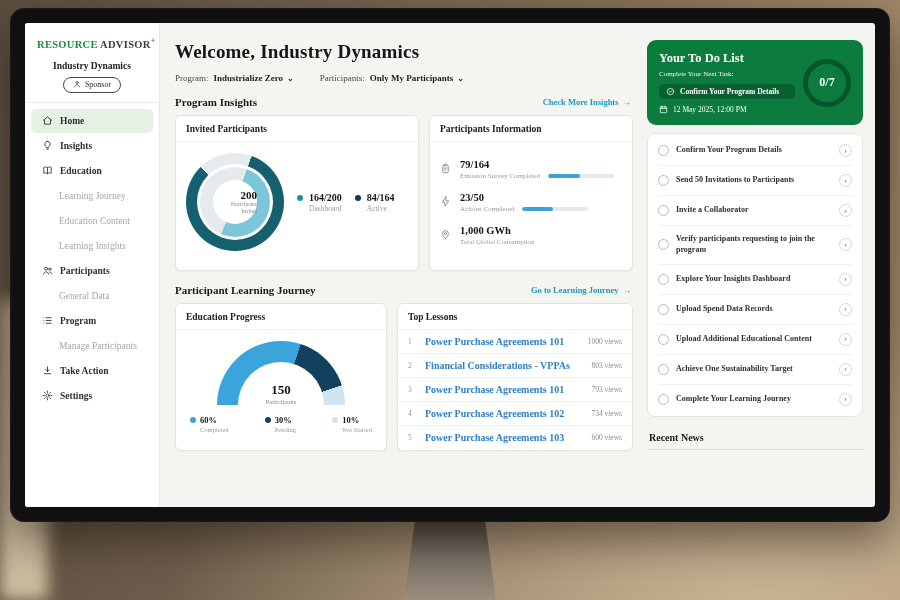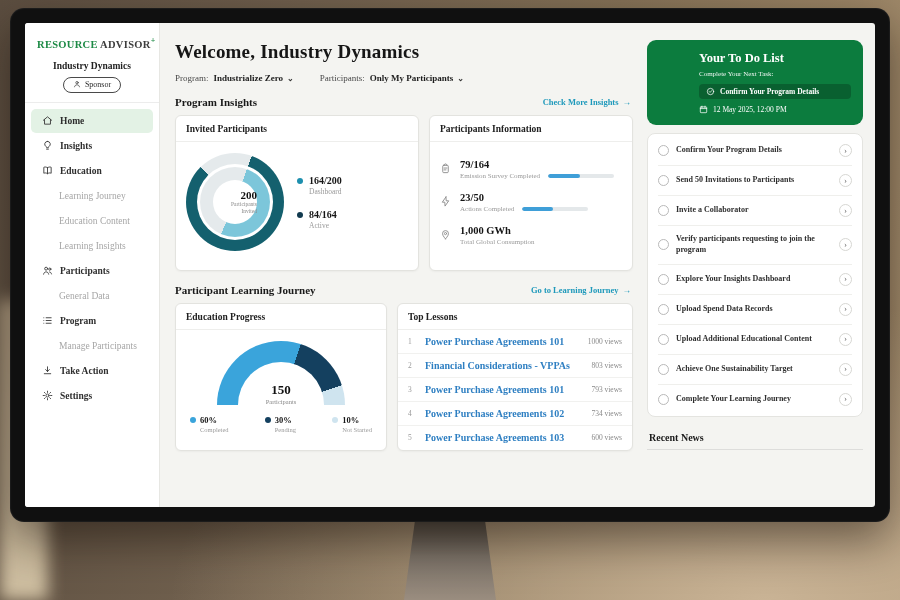--- a/index.html
+++ b/index.html
@@ -62,21 +62,21 @@
   
   .inv-body { display:flex; align-items:center; gap:13px; }
   .donut { position:relative; width:98px; height:98px; flex:none; }
   .ring, .ring-gap, .donut-hole { position:absolute; border-radius:50%; }
   .ring-outer { inset:0; }
   .ring-gap { inset:11px; background:#fff; }
   .ring-inner { inset:14px; }
   .donut-hole { inset:27px; background:#fff; display:flex; flex-direction:column; align-items:flex-end; justify-content:center; text-align:center; }
   .donut-val { font-size:11px; font-weight:800; color:#111; }
   .donut-lbl { font-size:5.5px; color:#8a8a8a; line-height:1.3; }
-  .inv-legend { display:flex; flex-direction:column; gap:13px; }
+  .inv-legend { display:flex; gap:13px; }
   .leg-item { display:flex; gap:6px; align-items:flex-start; }
   .leg-dot { width:6px; height:6px; border-radius:50%; margin-top:3px; flex:none; }
   .leg-val { font-size:10px; font-weight:800; color:#161616; }
   .leg-lbl { font-size:7.5px; color:#9a9a9a; margin-top:1px; }
 
   
   .info-row { display:flex; gap:8px; align-items:flex-start; padding:6px 0; }
   .info-ic { color:#8b8b8b; width:12px; flex:none; margin-top:1px; }
   .info-ic svg { width:11px; height:11px; }
   .info-val { font-size:10.5px; font-weight:800; color:#141414; }
@@ -101,21 +101,21 @@
   
   .lesson { display:flex; align-items:center; gap:8px; padding:6px 10px; border-bottom:1px solid #f1f1ef; }
   .lesson:last-child { border-bottom:none; }
   .l-rank { color:#9a9a9a; width:9px; font-size:7.5px; flex:none; }
   .l-title { color:#2e7fc2; font-weight:700; font-size:10px; flex:1; cursor:pointer; white-space:nowrap; overflow:hidden; }
   .l-views { color:#8a8a8a; font-size:7.5px; flex:none; }
 
   
   .rightcol { width:232px; flex:none; padding:17px 12px 0 4px; }
   .todo-green { background:#0c7c3e; border-radius:9px; padding:11px 12px; display:flex; gap:8px; color:#fff; }
-  .todo-left { flex:1; min-width:0;margin-left:40px; }
+  .todo-left { flex:1; min-width:0; }
   .todo-title { font-size:12.5px; font-weight:800; }
   .todo-sub { font-size:7px; margin-top:4px; opacity:.92; }
   .todo-pill { background:rgba(0,0,0,.22); border-radius:4px; padding:3px 7px; font-size:7.5px; font-weight:700;
     display:flex; align-items:center; gap:5px; margin-top:6px; cursor:pointer; white-space:nowrap; }
   .todo-pill svg, .todo-date svg { width:9px; height:9px; flex:none; }
   .todo-date { display:flex; align-items:center; gap:5px; font-size:7.5px; margin-top:6px; }
   .todo-ring { width:48px; height:48px; border-radius:50%; border:5px solid #07562b; display:flex; align-items:center;
     justify-content:center; font-size:12px; font-weight:800; flex:none; align-self:center; }
   .task-card { background:#fff; border:1px solid #e4e4e0; border-radius:8px; margin-top:8px; padding:2px 10px; }
   .task { display:flex; align-items:center; gap:7px; padding:8px 0; border-bottom:1px solid #efefec; cursor:pointer; }
@@ -437,20 +437,23 @@
               <span>Confirm Your Program Details</span>
             </div>
             <div class="todo-date">
               <svg viewBox="0 0 24 24">
                   <rect x="3.5" y="5" width="17" height="15.5" rx="2"></rect>
                   <path d="M3.5 9.5h17M8 3v4M16 3v4"></path>
                 </svg>
               <span>12 May 2025, 12:00 PM</span>
             </div>
           </div>
+          <div class="todo-ring">
+            <span>0/7</span>
+          </div>
         </div>
 
         <div class="task-card">
           <div class="task">
             <span class="task-check"></span>
             <span class="task-label">Confirm Your Program Details</span>
             <span class="task-go">›</span>
           </div>
           <div class="task">
             <span class="task-check"></span>

